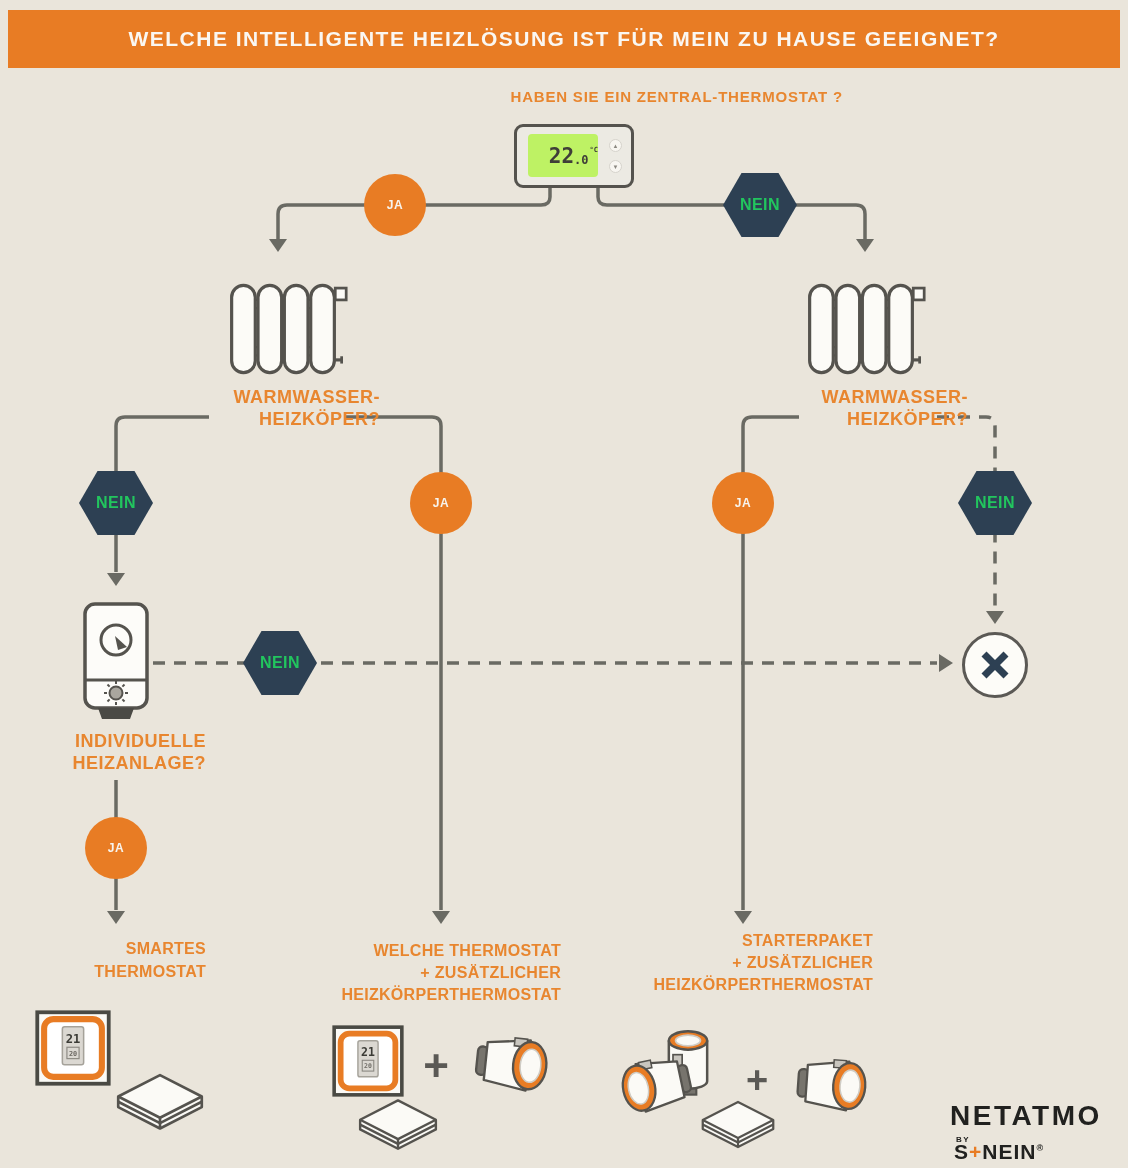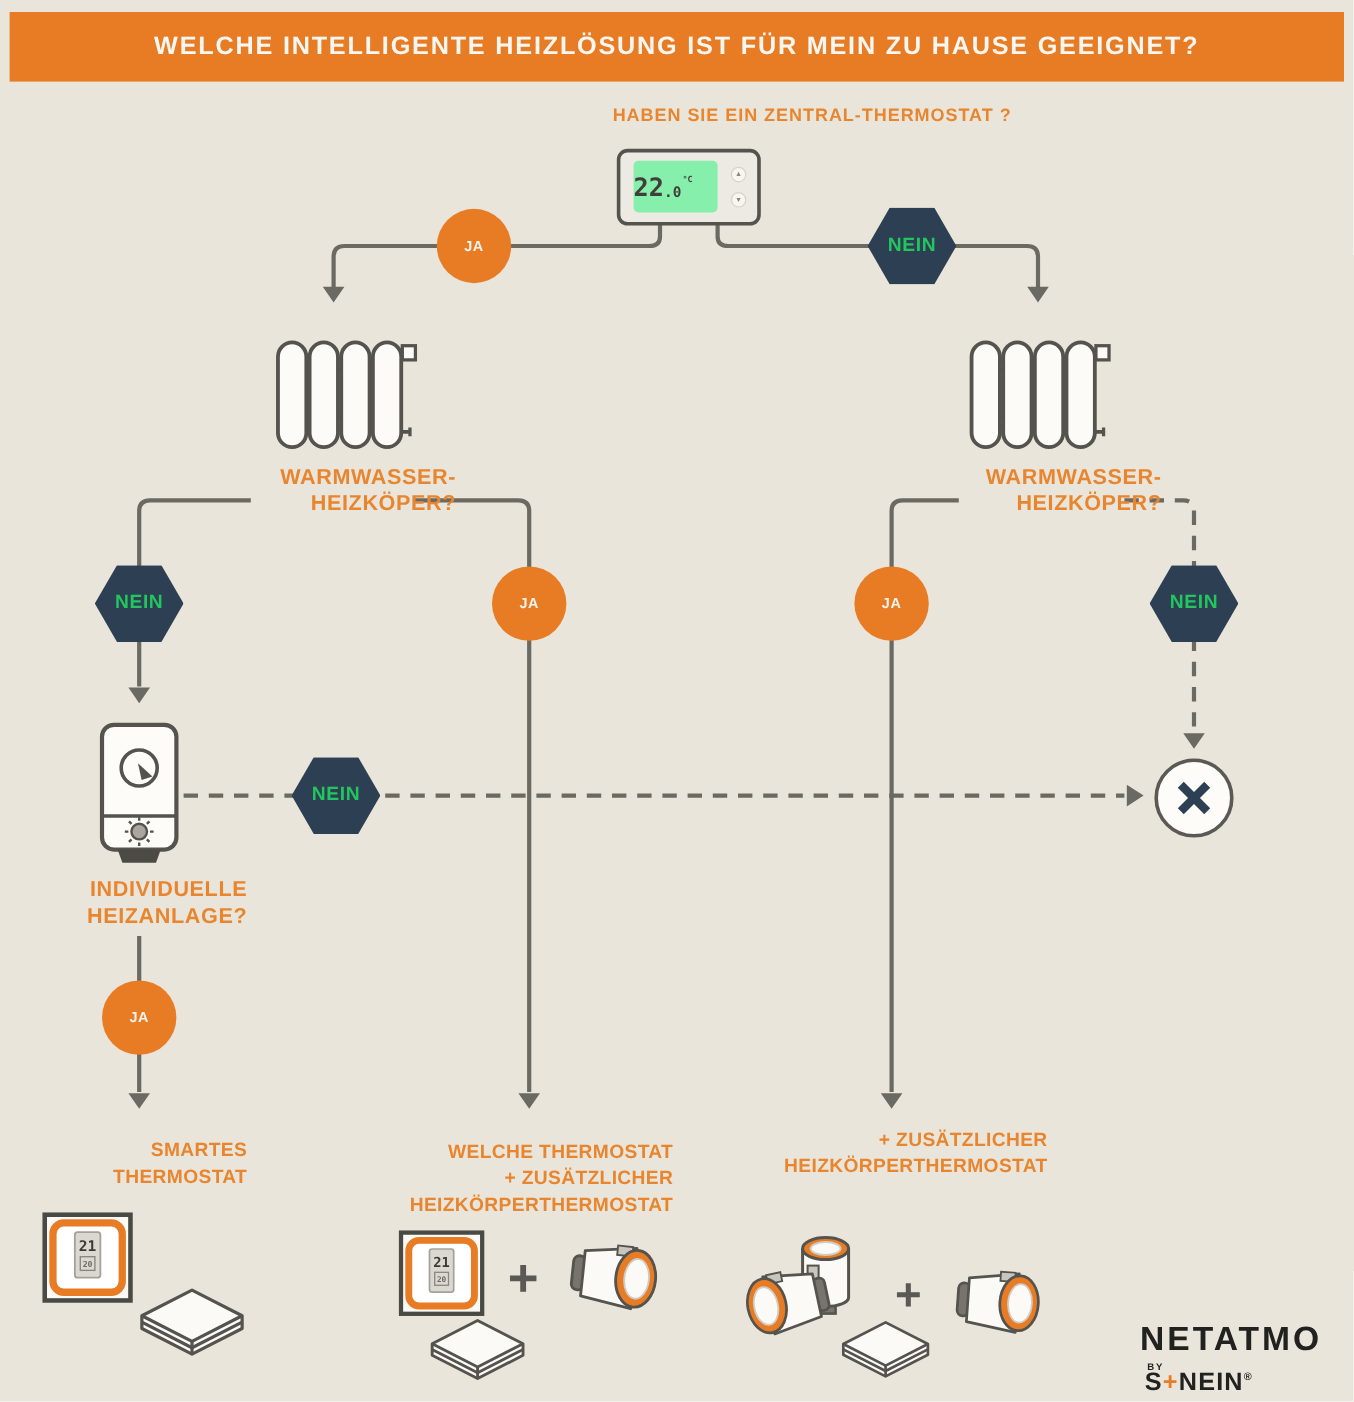--- a/index.html
+++ b/index.html
@@ -19,21 +19,21 @@
   }
   .abs{position:absolute;}
   .banner{
     left:8px;top:10px;width:1112px;height:58px;background:var(--orange);
     display:flex;align-items:center;justify-content:center;
     color:#FAF7F2;font-size:21px;font-weight:bold;letter-spacing:1.5px;text-align:center;
   }
   .q{color:var(--orange-text);font-weight:bold;text-align:right;}
   .main-q{left:303px;top:88px;width:540px;font-size:15px;letter-spacing:0.8px;}
   .node-label{font-size:18px;line-height:22px;letter-spacing:0.5px;}
-  .outcome{font-size:16px;line-height:22px;letter-spacing:0.3px;margin-top:10px;}
+  .outcome{font-size:16px;line-height:22px;letter-spacing:0.3px;}
   .circle-badge{
     width:62px;height:62px;border-radius:50%;background:var(--orange);
     color:#F7F4EE;font-weight:bold;font-size:12px;letter-spacing:0.5px;
     display:flex;align-items:center;justify-content:center;
   }
   .hex-badge{
     width:74px;height:64px;background:var(--navy);
     color:#22c55e;font-weight:bold;font-size:16px;letter-spacing:0.5px;
     display:flex;align-items:center;justify-content:center;
     clip-path:polygon(25% 0,75% 0,100% 50%,75% 100%,25% 100%,0 50%);
@@ -43,23 +43,23 @@
     width:66px;height:66px;border-radius:50%;background:#FDFCF8;
     border:3px solid #5B5955;box-sizing:border-box;
     display:flex;align-items:center;justify-content:center;
   }
   
   .cthermo{
     left:514px;top:124px;width:120px;height:64px;border:3px solid var(--stroke);
     border-radius:9px;background:#ECEAE3;box-sizing:border-box;
   }
   .cdisplay{
-    position:absolute;left:11px;top:7px;width:70px;height:43px;background:#86efac;
+    position:absolute;left:11px;top:7px;width:70px;height:43px;background:#bef264;
     border-radius:4px;color:#3F3E38;font-family:"DejaVu Sans Mono",monospace;font-weight:bold;
-    display:flex;align-items:center;justify-content:flex-start;
+    display:flex;align-items:center;justify-content:flex-end;
   }
   .cd-main{font-size:21px;}
   .cd-dec{font-size:12px;margin-top:9px;}
   .cd-unit{font-size:7px;margin-bottom:12px;margin-left:1px;}
   .cbtn{
     position:absolute;width:13px;height:13px;border-radius:50%;background:#F8F6F1;
     border:1px solid #D6D3CC;box-sizing:border-box;color:#8B8881;font-size:6px;
     display:flex;align-items:center;justify-content:center;
   }
   .brand{left:950px;top:1100px;width:176px;font-size:28px;font-weight:bold;letter-spacing:2.5px;color:var(--dark);}
@@ -200,20 +200,21 @@
   <div class="abs q outcome" style="left:26px;top:937px;width:180px;line-height:23px;">
     <div>SMARTES</div>
     <div>THERMOSTAT</div>
   </div>
   <div class="abs q outcome" style="left:321px;top:940px;width:240px;">
     <div>WELCHE THERMOSTAT</div>
     <div>+ ZUSÄTZLICHER</div>
     <div>HEIZKÖRPERTHERMOSTAT</div>
   </div>
   <div class="abs q outcome" style="left:613px;top:930px;width:260px;">
+    <div>STARTERPAKET</div>
     <div>+ ZUSÄTZLICHER</div>
     <div>HEIZKÖRPERTHERMOSTAT</div>
   </div>
 
   <svg class="abs" style="left:35px;top:1010px;" width="76" height="76" viewBox="0 0 100 100">
     <rect x="3" y="3" width="94" height="94" fill="#FBFAF6" stroke="#4A4A44" stroke-width="5"></rect>
     <rect x="12" y="12" width="76" height="76" rx="12" fill="#FFFFFF" stroke="#E87C24" stroke-width="8"></rect>
     <rect x="36" y="22" width="28" height="50" rx="3" fill="#DBD8D2" stroke="#A5A29A" stroke-width="2"></rect>
     <text x="50" y="43" text-anchor="middle" font-family="DejaVu Sans Mono,monospace" font-weight="bold" font-size="16" fill="#3B3B36">21</text>
     <rect x="42" y="49" width="16" height="15" fill="none" stroke="#8A8780" stroke-width="1.5"></rect>

